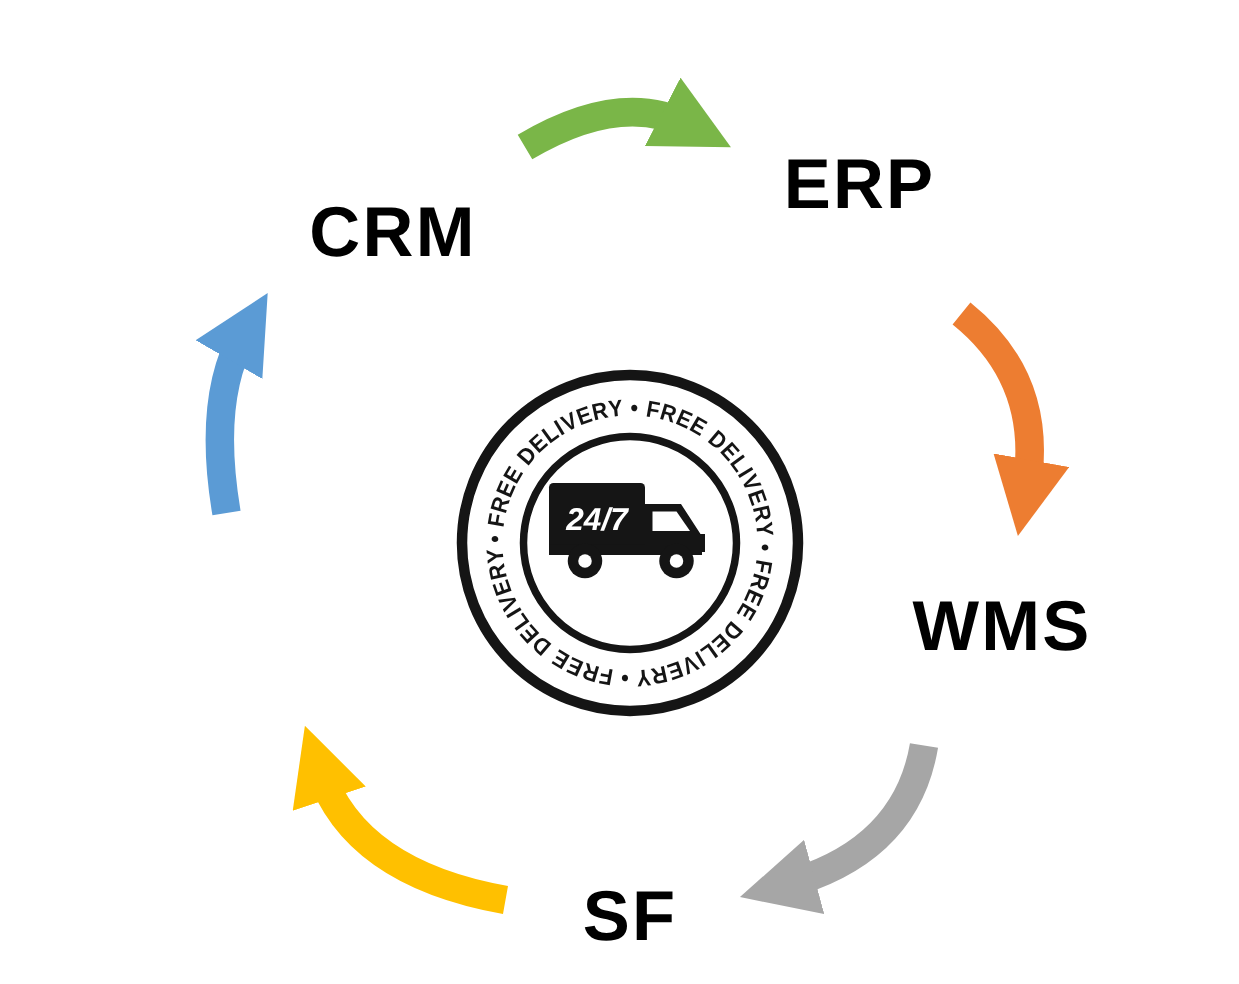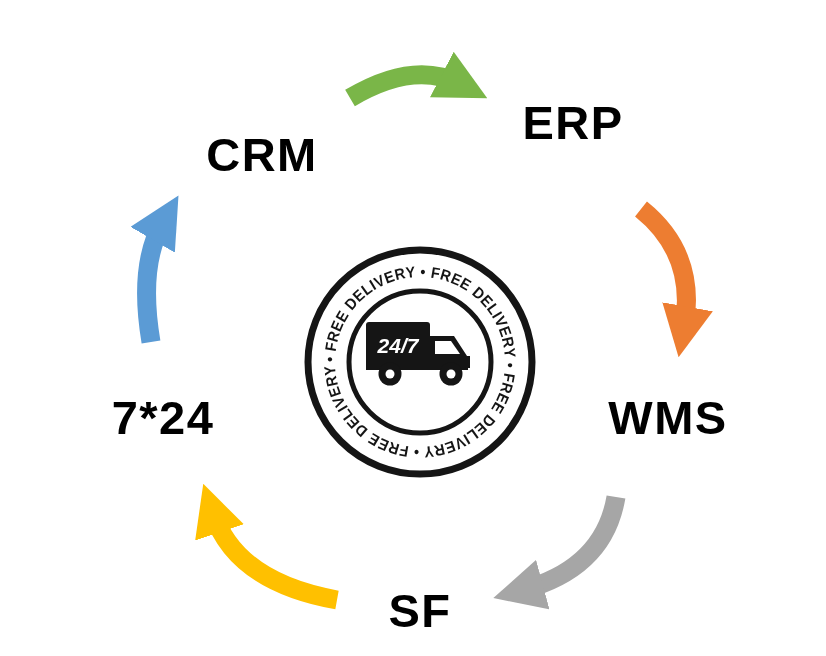--- a/index.html
+++ b/index.html
@@ -58,21 +58,20 @@
     <path d="M 641,209 Q 697,254 684,327" fill="none" stroke="#ed7d31" stroke-width="19" stroke-linecap="butt" marker-end="url(#ah1)"></path>
     <path d="M 616,497 Q 604,568 523,590" fill="none" stroke="#a6a6a6" stroke-width="19" stroke-linecap="butt" marker-end="url(#ah2)"></path>
     <path d="M 337,600 Q 236,582 213,513" fill="none" stroke="#ffc000" stroke-width="19" stroke-linecap="butt" marker-end="url(#ah3)"></path>
     <path d="M 151,342 Q 138,265 163,222" fill="none" stroke="#5b9bd5" stroke-width="19" stroke-linecap="butt" marker-end="url(#ah4)"></path>
   </svg>
 
   <div class="node" id="node-crm">CRM</div>
   <div class="node" id="node-wms">WMS</div>
   <div class="node" id="node-erp">ERP</div>
   <div class="node" id="node-sf">SF</div>
-  <div class="node" id="node-724">7*24</div>
 
   <svg class="badge-layer" width="242" height="242" viewBox="-121 -121 242 242">
     <defs>
       <path id="ringPath" d="M -85,0 A 85,85 0 1 1 85,0 A 85,85 0 1 1 -85,0" fill="none"></path>
     </defs>
 
     <circle cx="0" cy="0" r="112" fill="#ffffff" stroke="#151515" stroke-width="7"></circle>
     <circle cx="0" cy="0" r="71" fill="#ffffff" stroke="#151515" stroke-width="5"></circle>
 
     <text class="ring-text">

